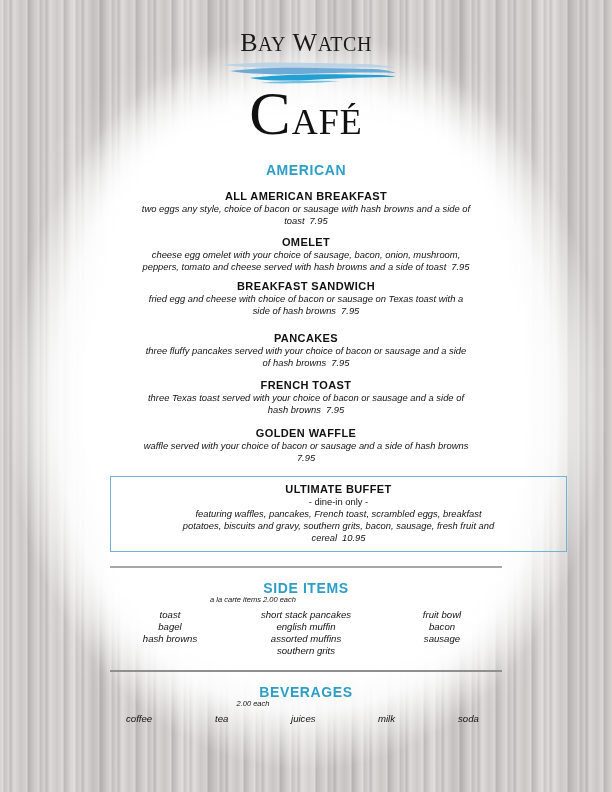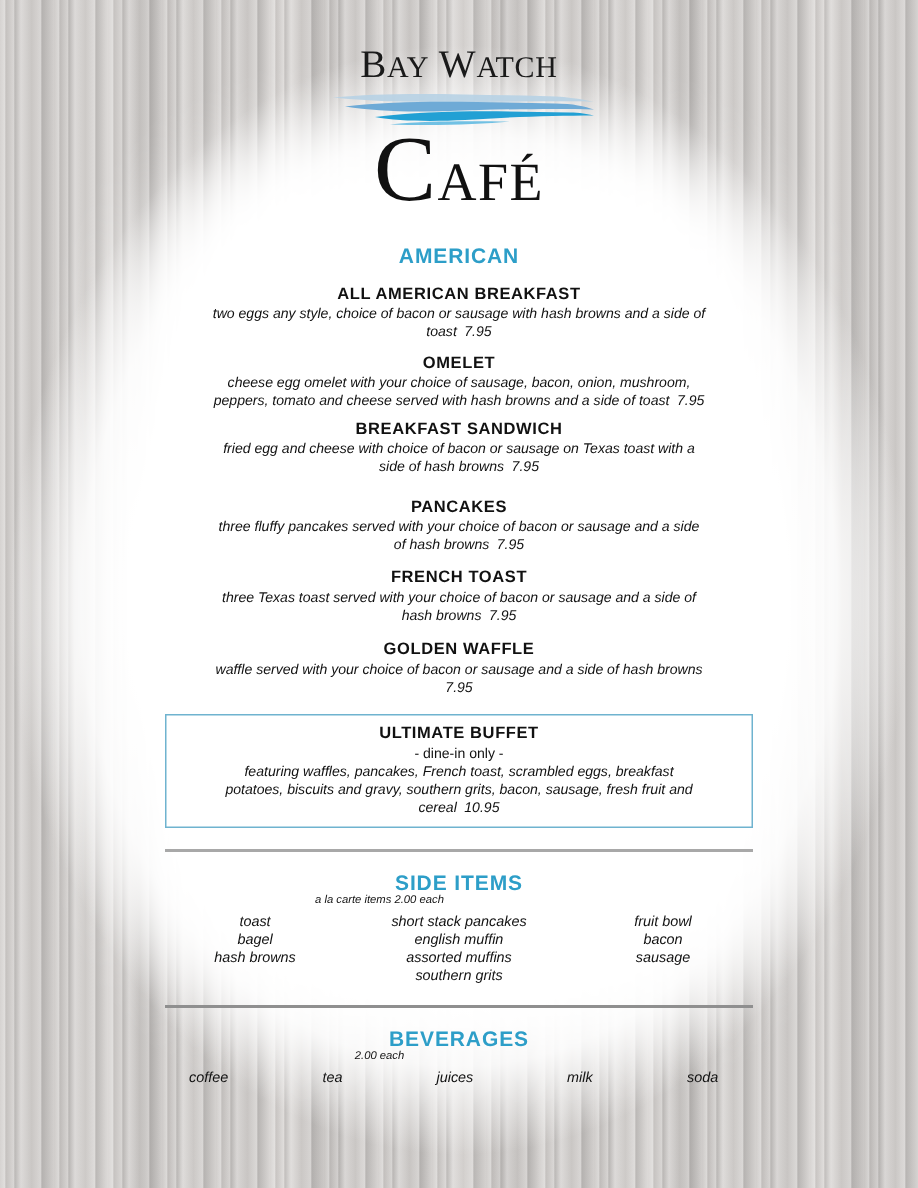--- a/index.html
+++ b/index.html
@@ -92,21 +92,21 @@
     .item-desc {
       font-style: italic;
       font-size: 9.4px;
       line-height: 12px;
       color: #111;
     }
     .item-price { margin-left: 5px; }
 
     .buffet-box {
       position: absolute;
-      left: 110px; top: 476px; width: 392px; height: 76px;
+      left: 110px; top: 476px; width: 457px; height: 76px;
       border: 1px solid #6fb3cf;
       text-align: center;
       padding-top: 6px;
     }
     .buffet-note {
       font-size: 9.4px;
       line-height: 12px;
       color: #111;
     }
 

